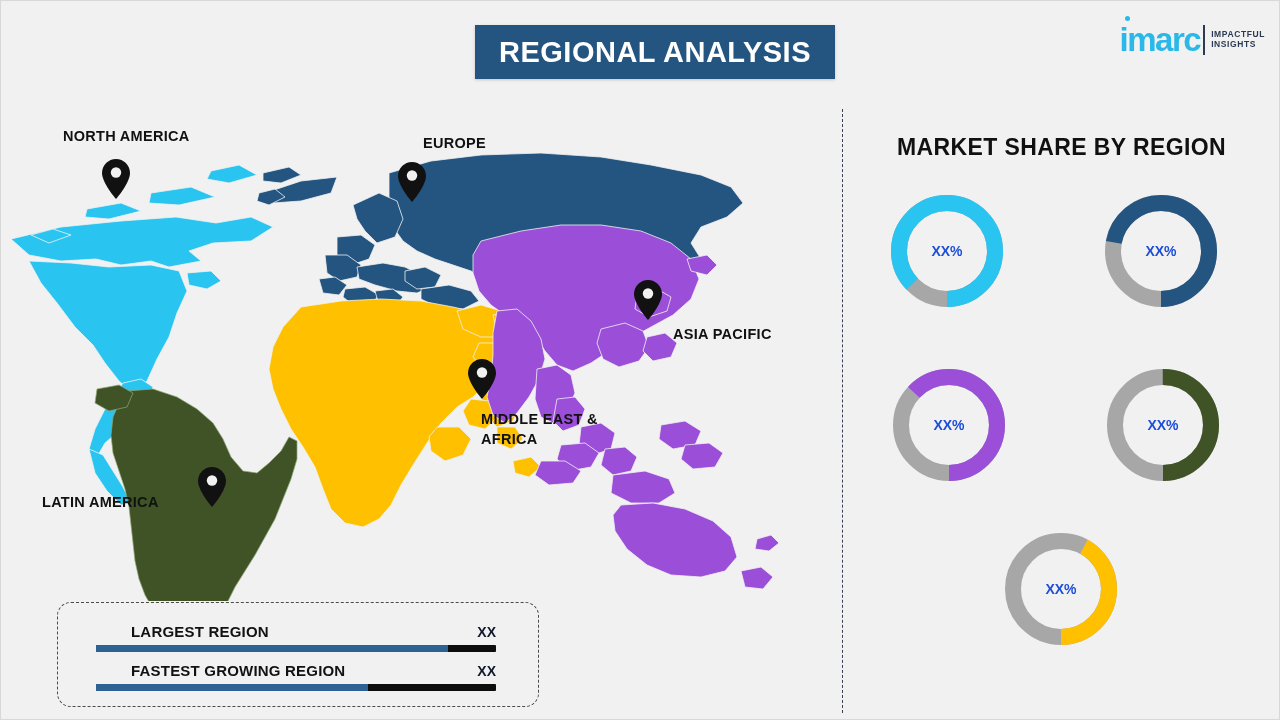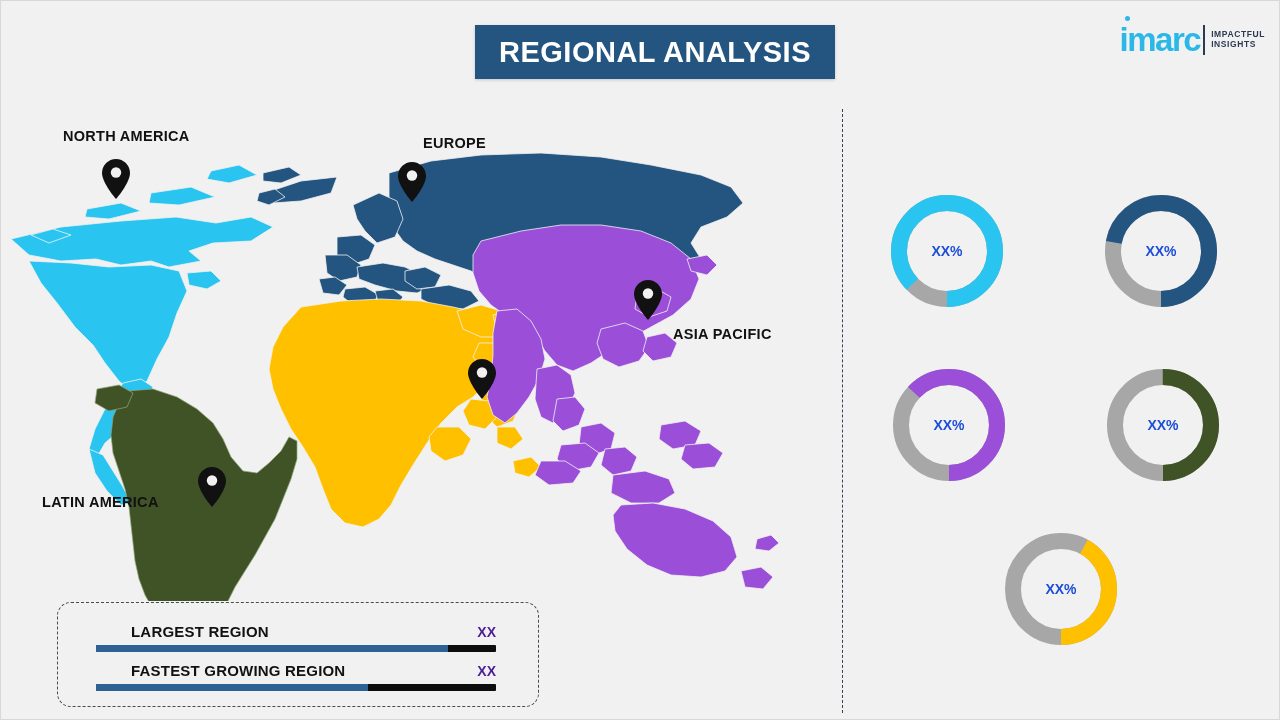--- a/index.html
+++ b/index.html
@@ -71,21 +71,21 @@
   
   .legend{
     position:absolute; left:56px; top:601px; width:482px; height:105px;
     border:1.6px dashed #4a4a4a; border-radius:14px;
   }
   .legend-row{ position:absolute; left:38px; width:400px; }
   .legend-row.r1{ top:20px; }
   .legend-row.r2{ top:59px; }
   .legend-head{ display:flex; align-items:baseline; justify-content:space-between; }
   .legend-label{ font-size:15px; font-weight:bold; color:#111; letter-spacing:.2px;margin-left:35px; }
-  .legend-val{ font-size:14px; font-weight:bold; color:#4c1d95; }
+  .legend-val{ font-size:14px; font-weight:bold; color:#0f172a; }
   .legend-bar{
     position:relative; margin-top:5px; height:7px; width:100%;
     background:#0d0d0d; border-radius:1px; overflow:hidden;
   }
   .legend-bar i{ position:absolute; left:0; top:0; height:100%; background:#2e6295; display:block; }
 
   
   .panel-title{
     position:absolute; left:841px; top:133px; width:439px;
     text-align:center; font-size:23px; font-weight:bold; color:#111;
@@ -196,20 +196,22 @@
         <path d="M126 260 L152 258 L176 266 L196 278 L212 292 L222 308 L230 326 L242 340 L256 342 L268 332 L280 320 L288 306 L296 310 L296 328 L290 348 L282 368 L274 388 L264 406 L254 424 L244 440 L234 456 L226 472 L218 488 L212 504 L206 520 L200 536 L194 550 L186 562 L176 570 L168 564 L164 550 L168 534 L172 518 L170 502 L162 490 L152 478 L144 464 L138 448 L134 430 L132 412 L130 394 L128 376 L124 358 L118 340 L112 322 L110 304 L112 286 L118 272 Z"></path>
         <path d="M96 258 L118 254 L132 262 L126 276 L108 280 L94 272 Z"></path>
       </g>
     </svg>
 
   </div>
 
   <div class="rlabel rl-na">NORTH AMERICA</div>
   <div class="rlabel rl-eu">EUROPE</div>
   <div class="rlabel rl-ap">ASIA PACIFIC</div>
+  <div class="rlabel rl-mea">MIDDLE EAST &amp;
+AFRICA</div>
   <div class="rlabel rl-la">LATIN AMERICA</div>
 
   <div class="pin pin-na">
     <svg viewBox="0 0 30 40">
         <path d="M15 0C7.3 0 1 6.3 1 14c0 10 14 26 14 26s14-16 14-26C29 6.3 22.7 0 15 0z" fill="#111"></path>
         <circle cx="15" cy="13.5" r="5.2" fill="#f1f1f1"></circle>
       </svg>
   </div>
   <div class="pin pin-eu">
     <svg viewBox="0 0 30 40">
@@ -250,20 +252,21 @@
       <div class="legend-head">
         <div class="legend-label">FASTEST GROWING REGION</div>
         <div class="legend-val">XX</div>
       </div>
       <div class="legend-bar" style="background: rgb(13, 13, 13);">
         <i style="width: 68%; background: rgb(46, 98, 149);"></i>
       </div>
     </div>
   </div>
 
+  <div class="panel-title">MARKET SHARE BY REGION</div>
 
   <div class="donut d0">
       <svg viewBox="0 0 120 120">
         <circle cx="60" cy="60" r="48" fill="none" stroke="#a7a7a7" stroke-width="16"></circle>
         <circle cx="60" cy="60" r="48" fill="none" stroke="#29c5f0" stroke-width="16" stroke-dasharray="262.3858184278195 39.207076316800624" transform="scale(-1,1) translate(-120,0)"></circle>
       </svg>
       <div class="val">XX%</div>
     </div>
   <div class="donut d1">
       <svg viewBox="0 0 120 120">

